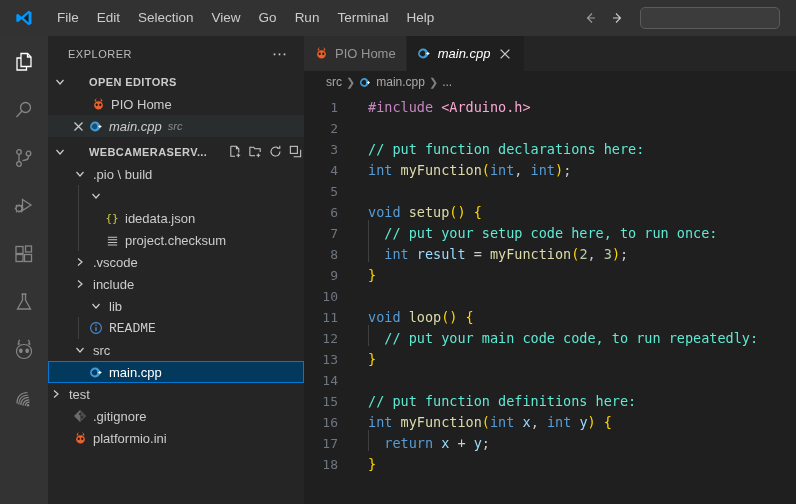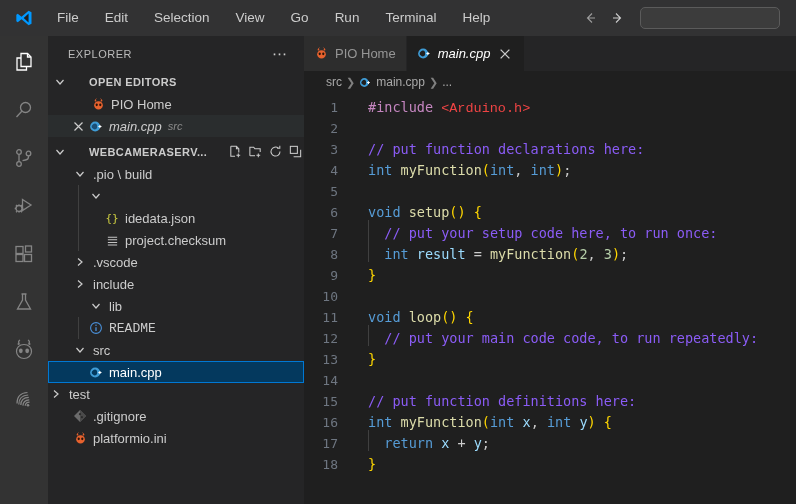--- a/index.html
+++ b/index.html
@@ -10,21 +10,21 @@
     -webkit-font-smoothing:antialiased;
   }
   .app { width:796px; height:504px; display:flex; flex-direction:column; background:#1f1f1f; }
 
   
   .titlebar {
     height:36px; flex:0 0 36px; background:#323233;
     display:flex; align-items:center; position:relative;
   }
   .vs-logo { width:48px; height:36px; display:flex; align-items:center; justify-content:center; }
-  .menu { display:flex; align-items:center; gap:8px; }
+  .menu { display:flex; align-items:center; gap:0px; }
   .menu-item {
     font-size:13.5px; color:#cccccc; padding:4px 9px; border-radius:3px;
     white-space:nowrap; line-height:1;
   }
   .tb-right { position:absolute; right:0; top:0; height:36px; display:flex; align-items:center; }
   .navbtn { width:28px; height:26px; display:flex; align-items:center; justify-content:center; color:#9d9d9d; }
   .navbtn.fwd { color:#cccccc; }
   .qsearch {
     width:140px; height:22px; margin-left:8px; margin-right:16px;
     background:#3c3c3c; border:1px solid #5b5b5b; border-radius:5px;
@@ -101,22 +101,22 @@
   .cline { height:21px; display:flex; align-items:center; white-space:pre; }
   .ln {
     width:56px; flex:0 0 56px; text-align:right; padding-right:22px;
     color:#6e7681; font-size:13px; user-select:none;
   }
   .ctext { position:relative; padding-left:8px; }
   .guide { display:inline-block; width:1px; height:21px; background:#404040; position:absolute; left:8px; top:-3px; }
 
   
   .t-pre  { color:#c586c0; }
-  .t-str  { color:#ef4444;font-family:Liberation Mono, monospace; }
-  .t-cmt  { color:#8b5cf6; }
+  .t-str  { color:#f9a8d4; }
+  .t-cmt  { color:#5eead4; }
   .t-kw   { color:#569cd6; }
   .t-fn   { color:#dcdcaa; }
   .t-var  { color:#9cdcfe; }
   .t-br1  { color:#ffd700; }
   .t-num  { color:#b5cea8; }
   .t-op   { color:#cccccc; }
 </style>
 </head>
 <body>
 

